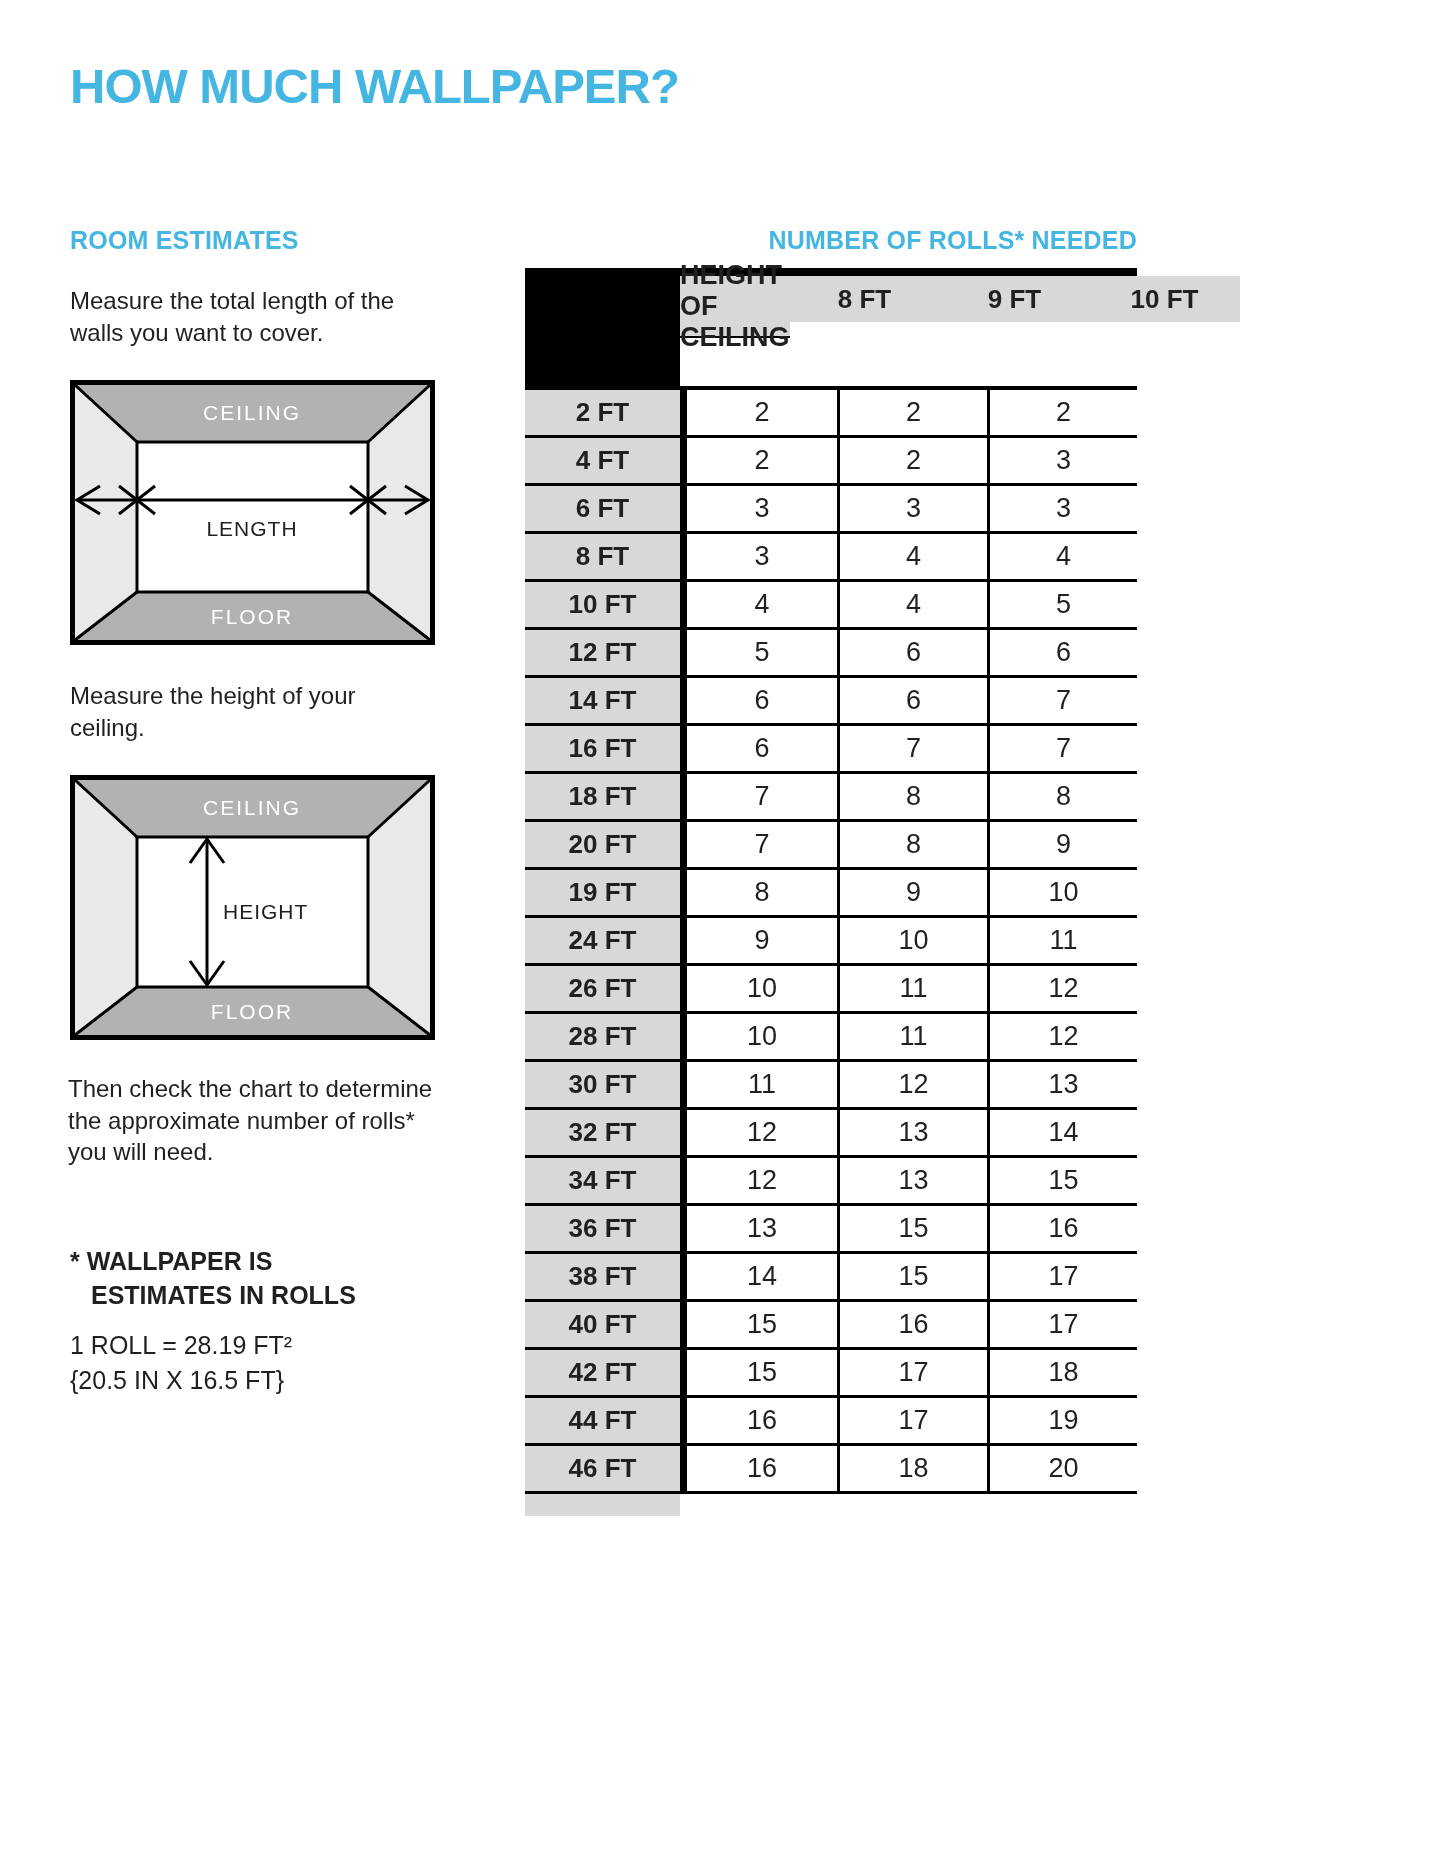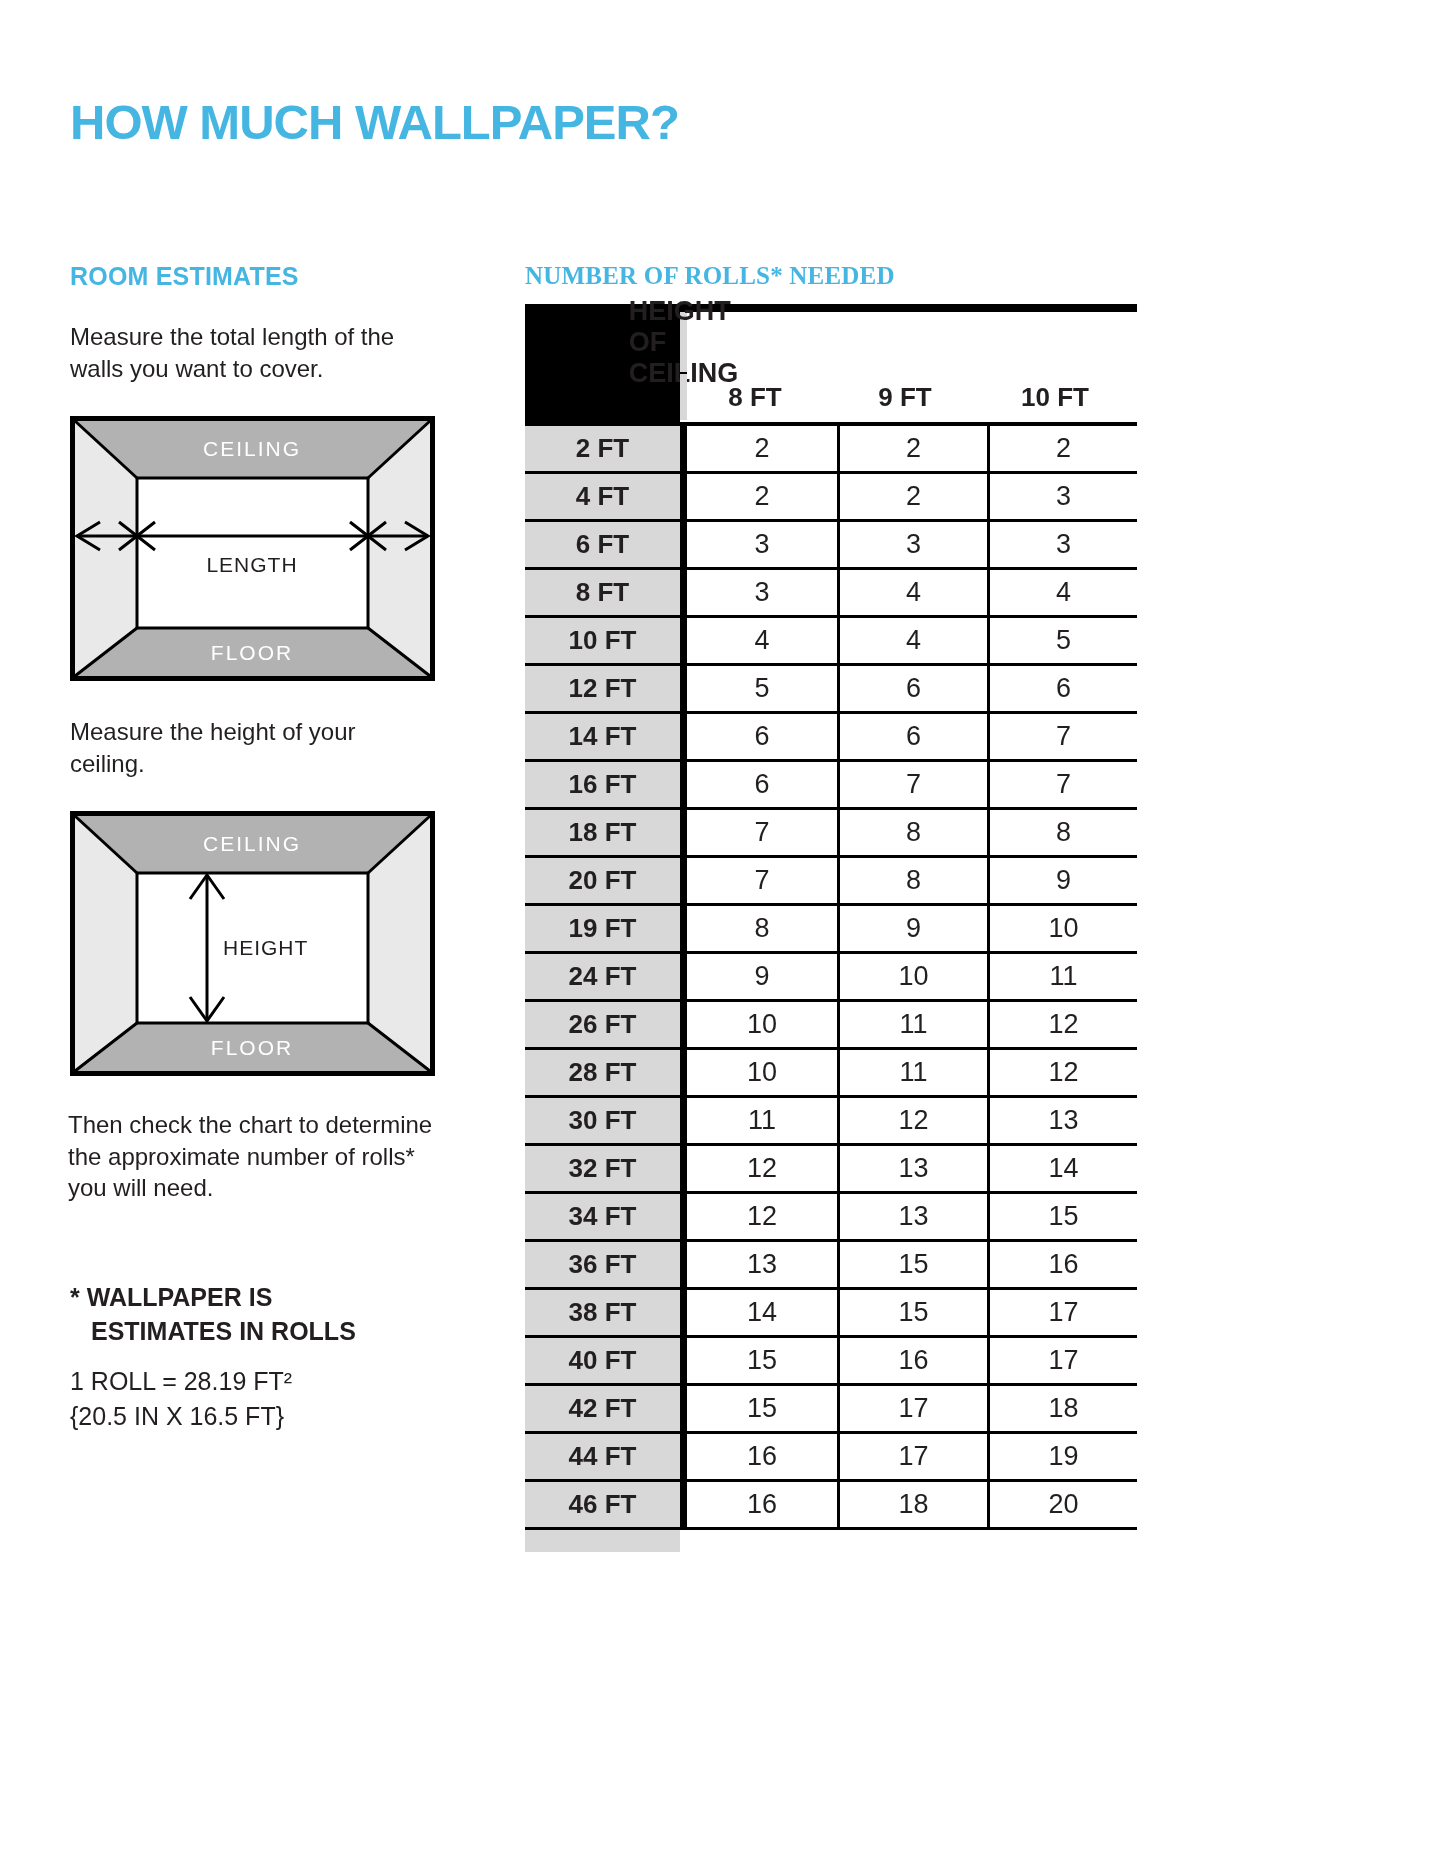--- a/index.html
+++ b/index.html
@@ -1,23 +1,23 @@
 <!DOCTYPE html>
 <html><head>
 <meta charset="utf-8">
 <style>
   * { margin:0; padding:0; box-sizing:border-box; }
   body { background:#fff; font-family:"Liberation Sans", sans-serif; }
-  .page { position:relative; width:1445px; height:1526px; background:#ffffff; overflow:hidden; color:#231f20;margin-top:36px; }
+  .page { position:relative; width:1445px; height:1526px; background:#ffffff; overflow:hidden; color:#231f20; }
 
   .main-title { position:absolute; left:70px; top:58px; font-size:49px; font-weight:bold; letter-spacing:-1px; color:#45b5e2; }
 
   .section-head { position:absolute; font-size:25px; font-weight:bold; color:#45b5e2; letter-spacing:0.2px; }
   .room-estimates-head { left:70px; top:226px; }
-  .rolls-needed-head { left:525px; top:226px; width:612px; text-align:left;font-family:Liberation Serif, serif; }
+  .rolls-needed-head { left:525px; top:226px; width:612px; text-align:right; }
 
   .body-text { position:absolute; font-size:24px; line-height:1.32; color:#231f20; }
   .step1 { left:70px; top:285px; width:330px; }
   .step2 { left:70px; top:680px; width:330px; }
   .step3 { left:68px; top:1073px; width:365px; }
 
   .footnote { position:absolute; left:70px; top:1245px; font-size:25px; font-weight:bold; line-height:1.34; }
   .footnote .indent { padding-left:21px; }
   .roll-info { position:absolute; left:70px; top:1328px; font-size:25px; font-weight:normal; line-height:1.4; }
 
@@ -26,21 +26,21 @@
   .diagram2 { top:775px; }
 
   
   .tbl { position:absolute; left:525px; top:268px; width:612px; }
   .top-border { height:8px; background:#000; }
   .thead-grid { display:grid; grid-template-columns:155px 7px 450px; height:110px; }
   .vdiv { background:#000; }
   .gray { background:#d8d8d8; }
   .colhead { display:flex; align-items:center; justify-content:center; text-align:center;
              font-size:27px; font-weight:bold; line-height:1.25; padding:0 20px; }
-  .head-right { display:flex; flex-direction:column; }
+  .head-right { display:flex; }
   .group-head { height:62px; display:flex; align-items:center; justify-content:center;
                 font-size:27px; font-weight:bold; background:#d8d8d8; border-bottom:2px solid #000; }
   .subhead-row { height:46px; display:grid; grid-template-columns:150px 150px 150px; background:#d8d8d8; }
   .subhead { display:flex; align-items:center; justify-content:center; font-size:26px; font-weight:bold; }
   .head-sep { height:4px; background:#000; }
 
   .trow { height:48px; display:grid; grid-template-columns:155px 7px 150px 150px 150px; border-bottom:3px solid #000; }
   .cell { display:flex; align-items:center; justify-content:center; }
   .wall { background:#d8d8d8; font-size:26px; font-weight:bold; }
   .num { background:#fff; font-size:27px; }

